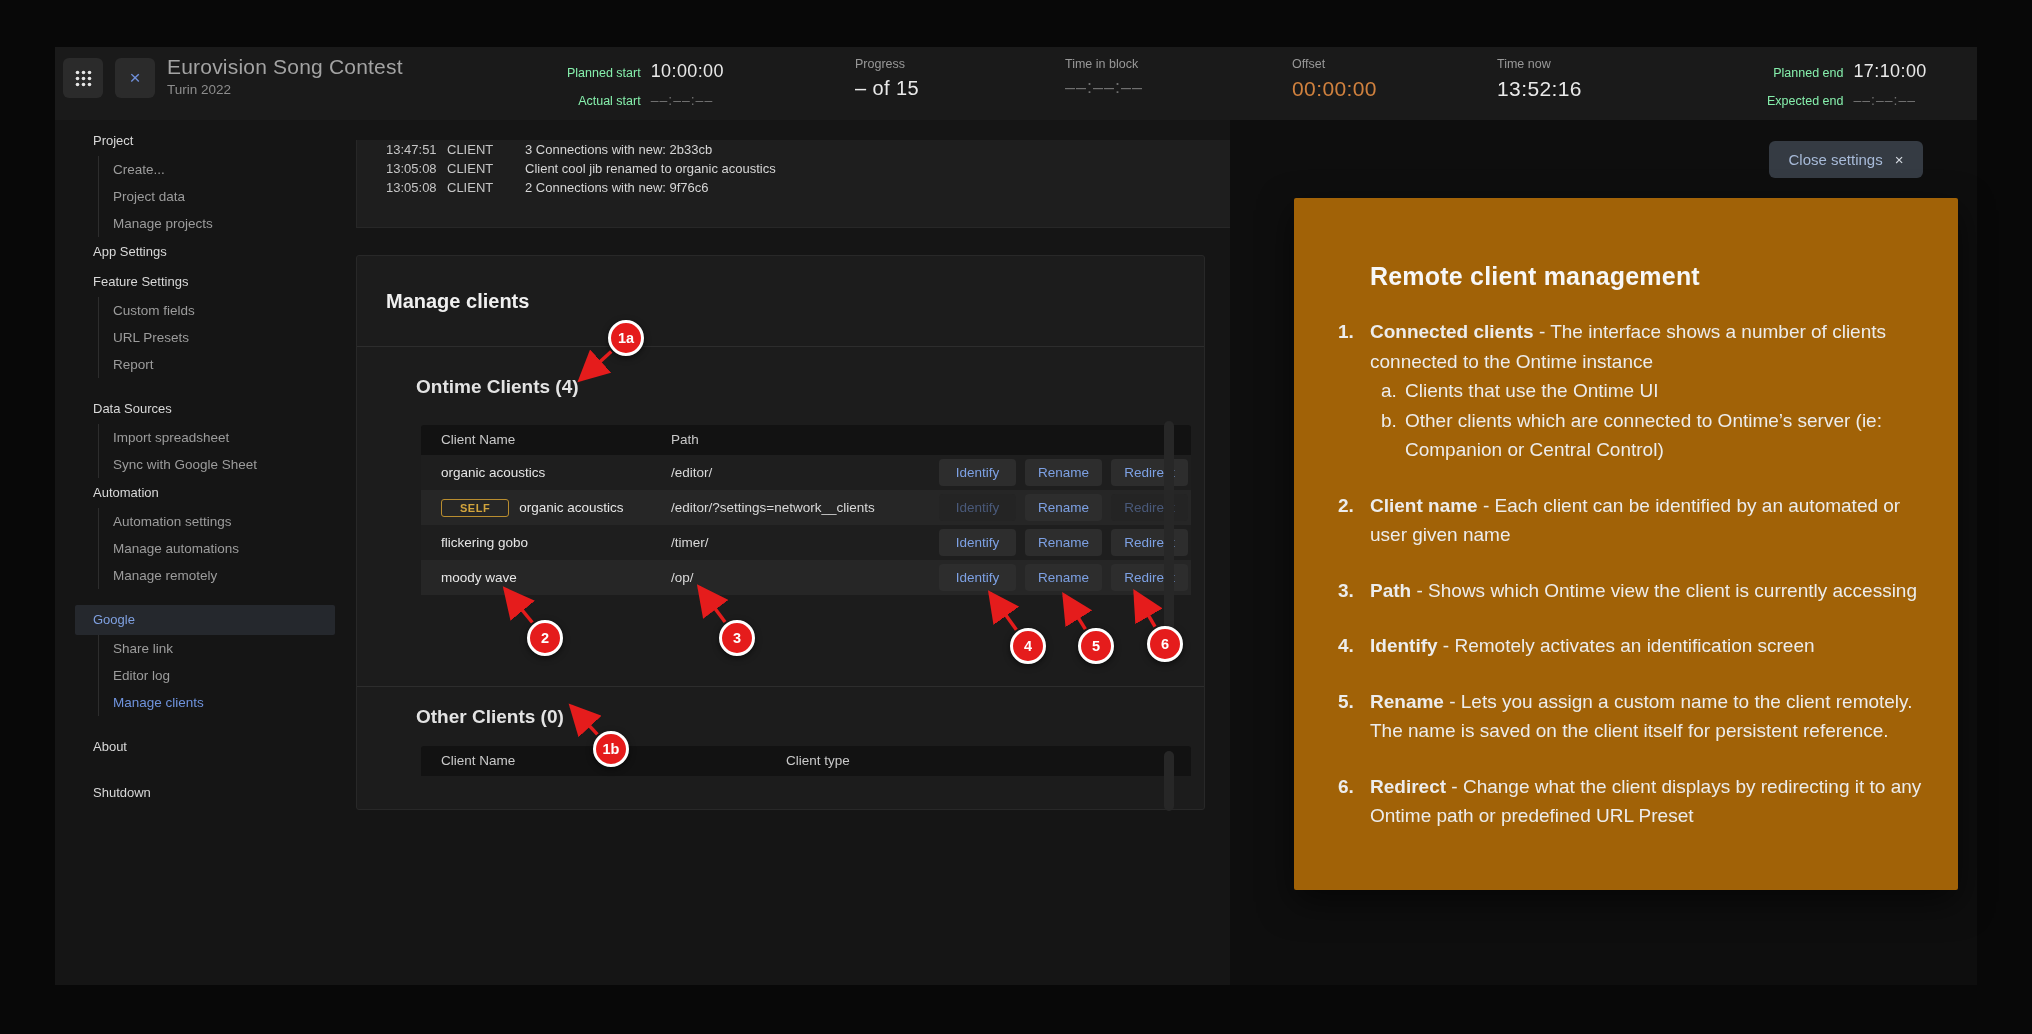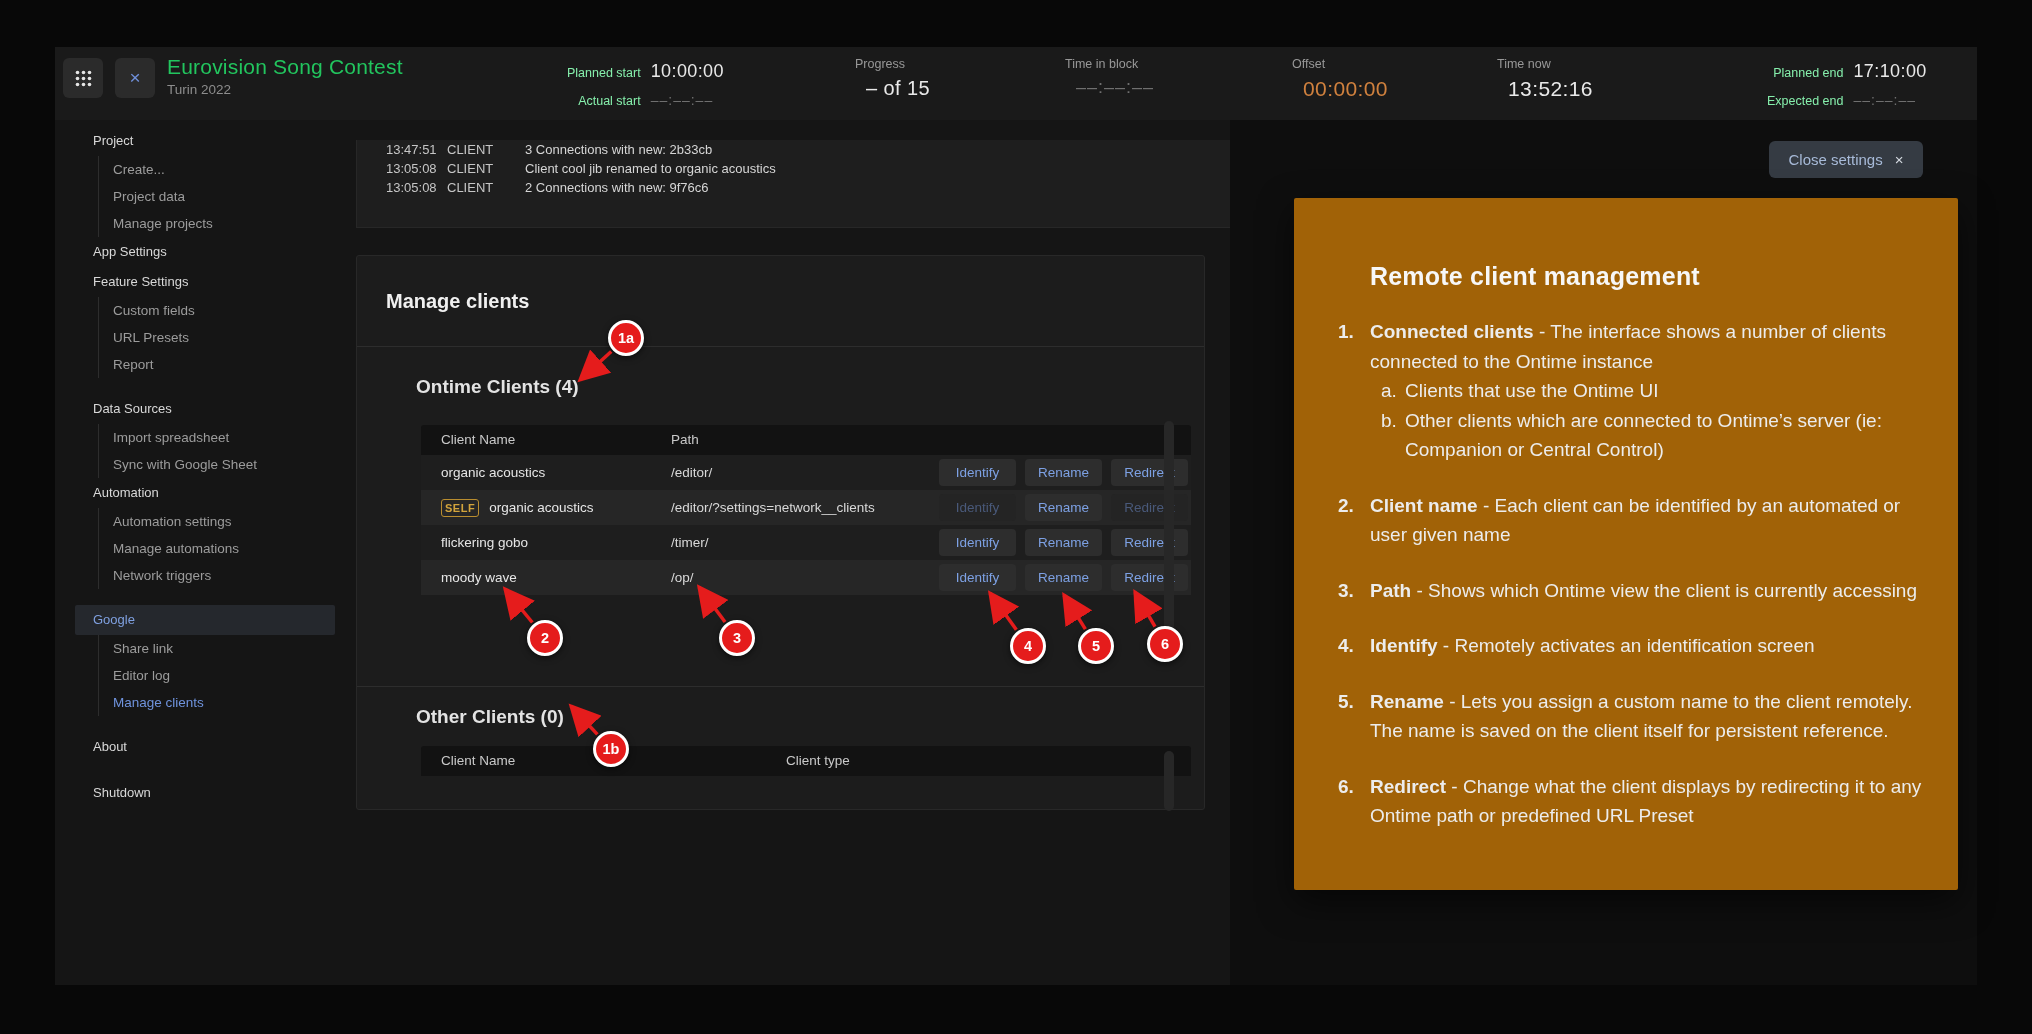--- a/index.html
+++ b/index.html
@@ -7,30 +7,30 @@
               font-family:"Liberation Sans", sans-serif; }
   .page { position:relative; width:2032px; height:1034px; background:#080808; }
   .app { position:absolute; left:55px; top:47px; width:1922px; height:938px; background:#151515; }
 
   
   .header { position:absolute; left:0; top:0; width:100%; height:73px; background:#1a1a1a; }
   .hbtn { position:absolute; top:11px; width:40px; height:40px; background:#2b2b2b; border:none;
           border-radius:6px; cursor:pointer; display:flex; align-items:center; justify-content:center; }
   .hbtn.grid { left:8px; } .hbtn.close { left:60px; color:#6f8fd9; font-size:19px; }
   .title-block { position:absolute; left:112px; top:8px; }
-  .app-title { font-size:21px; font-weight:500; color:#22c55e; letter-spacing:.2px; }
+  .app-title { font-size:21px; font-weight:500; color:#a3a3a3; letter-spacing:.2px; }
   .app-subtitle { font-size:13.5px; color:#8d8d8d; margin-top:3px; }
   .pair { position:absolute; display:grid; grid-template-columns:auto auto; column-gap:10px;
           row-gap:10px; align-items:baseline; }
   .pair .lbl { font-size:12.5px; color:#86efac; text-align:right; }
   .big  { font-size:18px; color:#e9e9e9; letter-spacing:.4px; }
   .dim  { font-size:14px; color:#6f6f6f; letter-spacing:1px; }
   .stack { position:absolute; top:10px; }
   .stack .lbl { font-size:12.5px; color:#989898; margin-bottom:6px; }
-  .stack .val { font-size:20px; color:#e9e9e9; letter-spacing:.4px;margin-left:11px; }
+  .stack .val { font-size:20px; color:#e9e9e9; letter-spacing:.4px; }
   .stack .val.dimv { color:#6f6f6f; font-size:18px; letter-spacing:1px; }
   .stack .val.orange { color:#d0813e; font-size:21px; }
   .stack .val.bignow { font-size:21px; }
 
   
   .sidebar { position:absolute; left:20px; top:73px; width:260px; padding-top:6px; }
   .side-title { height:30px; line-height:30px; font-size:13px; color:#d8d8d8; padding-left:18px;
                 border-radius:2px; cursor:pointer; }
   .side-sub { border-left:1px solid #2d2d2d; margin-left:23px; }
   .side-item { height:27px; line-height:27px; font-size:13.5px; color:#9c9c9c; padding-left:14px; cursor:pointer; }
@@ -53,21 +53,21 @@
   .sec-heading { position:absolute; left:59px; font-size:19px; font-weight:600; color:#e3e3e3; }
   .ctable { position:absolute; left:64px; width:770px; }
   .thead { height:30px; line-height:30px; background:#121212; border-radius:3px 3px 0 0; position:relative;
            font-size:13.5px; color:#c9c9c9; }
   .th1 { position:absolute; left:20px; } .th2 { position:absolute; }
   .trow { height:35px; position:relative; font-size:13.5px; }
   .trow:nth-child(odd) { background:#1e1e1e; } .trow:nth-child(even) { background:#262626; }
   .cell-name { position:absolute; left:20px; top:0; height:35px; display:flex; align-items:center; gap:10px; color:#e6e6e6; }
   .cell-path { position:absolute; left:250px; top:0; line-height:35px; color:#d9d9d9; }
   .self-badge { display:inline-block; border:1px solid #b98d2f; color:#d2a43c; font-size:11px; font-weight:bold;
-                letter-spacing:.5px; padding:2px 3px; border-radius:3px; }
+                letter-spacing:.5px; padding:2px 18px; border-radius:3px; }
   .row-btns { position:absolute; right:3px; top:4px; display:flex; gap:9px; }
   .cbtn { height:27px; min-width:77px; padding:0 12px; background:#2d2d2d; border:none; border-radius:4px;
           color:#7da1e4; font-size:13.5px; font-family:inherit; cursor:pointer; }
   .cbtn.disabled { background:#242424; color:#49597a; cursor:default; }
   .scroll-thumb { position:absolute; width:10px; border-radius:5px; background:#272727; left:807px; }
 
   
   .backdrop { position:absolute; left:1175px; top:73px; right:0; bottom:0; background:#0e0e0e; }
   .close-settings { position:absolute; left:1714px; top:94px; width:154px; height:37px; background:#353b43;
                     border:none; border-radius:6px; color:#a7bad8; font-size:15px; font-family:inherit;
@@ -175,21 +175,21 @@
           <div class="side-sub">
             <div class="side-item">Import spreadsheet</div>
             <div class="side-item">Sync with Google Sheet</div>
           </div>
         </div>
         <div class="side-section">
           <div class="side-title">Automation</div>
           <div class="side-sub">
             <div class="side-item">Automation settings</div>
             <div class="side-item">Manage automations</div>
-            <div class="side-item">Network triggers</div>
+            <div class="side-item">Manage remotely</div>
           </div>
         </div>
         <div class="side-section gapped">
           <div class="side-title active-row">Google</div>
           <div class="side-sub">
             <div class="side-item">Share link</div>
             <div class="side-item">Editor log</div>
             <div class="side-item active-link">Manage clients</div>
           </div>
         </div>

